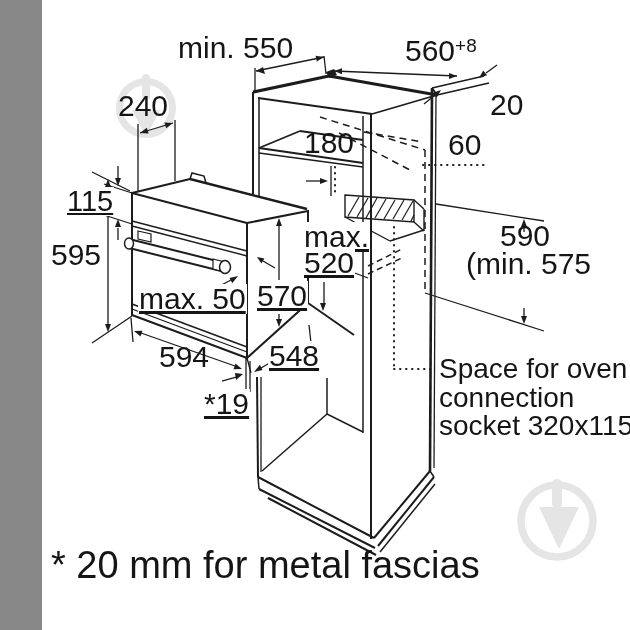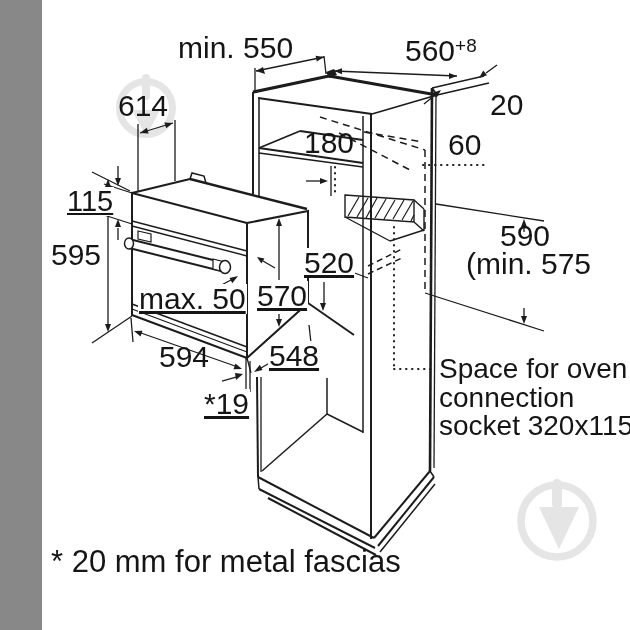--- a/index.html
+++ b/index.html
@@ -4,21 +4,21 @@
 <style>
   html,body{margin:0;padding:0;background:#888;}
   #stage{position:relative;width:630px;height:630px;background:#ffffff;overflow:hidden;
          font-family:"Liberation Sans", sans-serif;color:#151515;margin-left:42px;}
   #stage svg{position:absolute;left:0;top:0;}
   .lbl{position:absolute;white-space:nowrap;font-size:30px;line-height:1;color:#151515;
        letter-spacing:0px;}
   .lbl.bgw{background:#ffffff;padding:0 1px;text-decoration:underline;}
   .sup{font-size:19px;vertical-align:9px;}
   .note{font-size:28px;}
-  .foot{font-size:31px;}
+  .foot{font-size:38px;}
   .units{font-size:30px;}
 </style>
 </head>
 <body>
 
 <div id="stage">
 
 <svg width="630" height="630" viewBox="0 0 630 630">
 
   <g>
@@ -175,28 +175,29 @@
     <path d="M92,331 L98.5,336.4 L100.5,330.8 Z"></path>
         <path d="M200,369 L193.5,363.6 L191.5,369.2 Z"></path>
     <path d="M212,372 L220.5,370.1 L217.9,364.7 Z"></path>
         <path d="M264,342 L257.5,344.9 L260.1,350.3 Z"></path>
     <path d="M201,374 L193,373 L194,380 Z"></path>
   </g>
 </svg>
 
 <div class="lbl" style="left:136px;top:33px;">min. 550</div>
 <div class="lbl" style="left:363px;top:36px;"><span>560</span><span class="sup">+8</span></div>
-<div class="lbl" style="left:76px;top:91px;">614</div>
+<div class="lbl" style="left:76px;top:91px;">240</div>
 <div class="lbl" style="left:448px;top:90px;">20</div>
 <div class="lbl" style="left:262px;top:128px;">180</div>
 <div class="lbl" style="left:406px;top:130px;">60</div>
 <div class="lbl bgw" style="left:24px;top:187px;font-size:29px;">115</div>
 <div class="lbl" style="left:9px;top:240px;">595</div>
 <div class="lbl bgw" style="left:96px;top:284px;">max. 50</div>
 <div class="lbl bgw" style="left:214px;top:281px;">570</div>
+<div class="lbl bgw" style="left:261px;top:222px;">max.</div>
 <div class="lbl bgw" style="left:261px;top:248px;">520</div>
 <div class="lbl" style="left:458px;top:221px;">590</div>
 <div class="lbl" style="left:424px;top:249px;">(min. 575</div>
 <div class="lbl" style="left:117px;top:342px;">594</div>
 <div class="lbl bgw" style="left:226px;top:341px;">548</div>
 <div class="lbl bgw" style="left:161px;top:389px;">*19</div>
 
 <div class="lbl note" style="left:397px;top:355px;">Space for oven</div>
 <div class="lbl note" style="left:397px;top:384px;">connection</div>
 <div class="lbl note" style="left:397px;top:412px;">socket 320x115</div>

